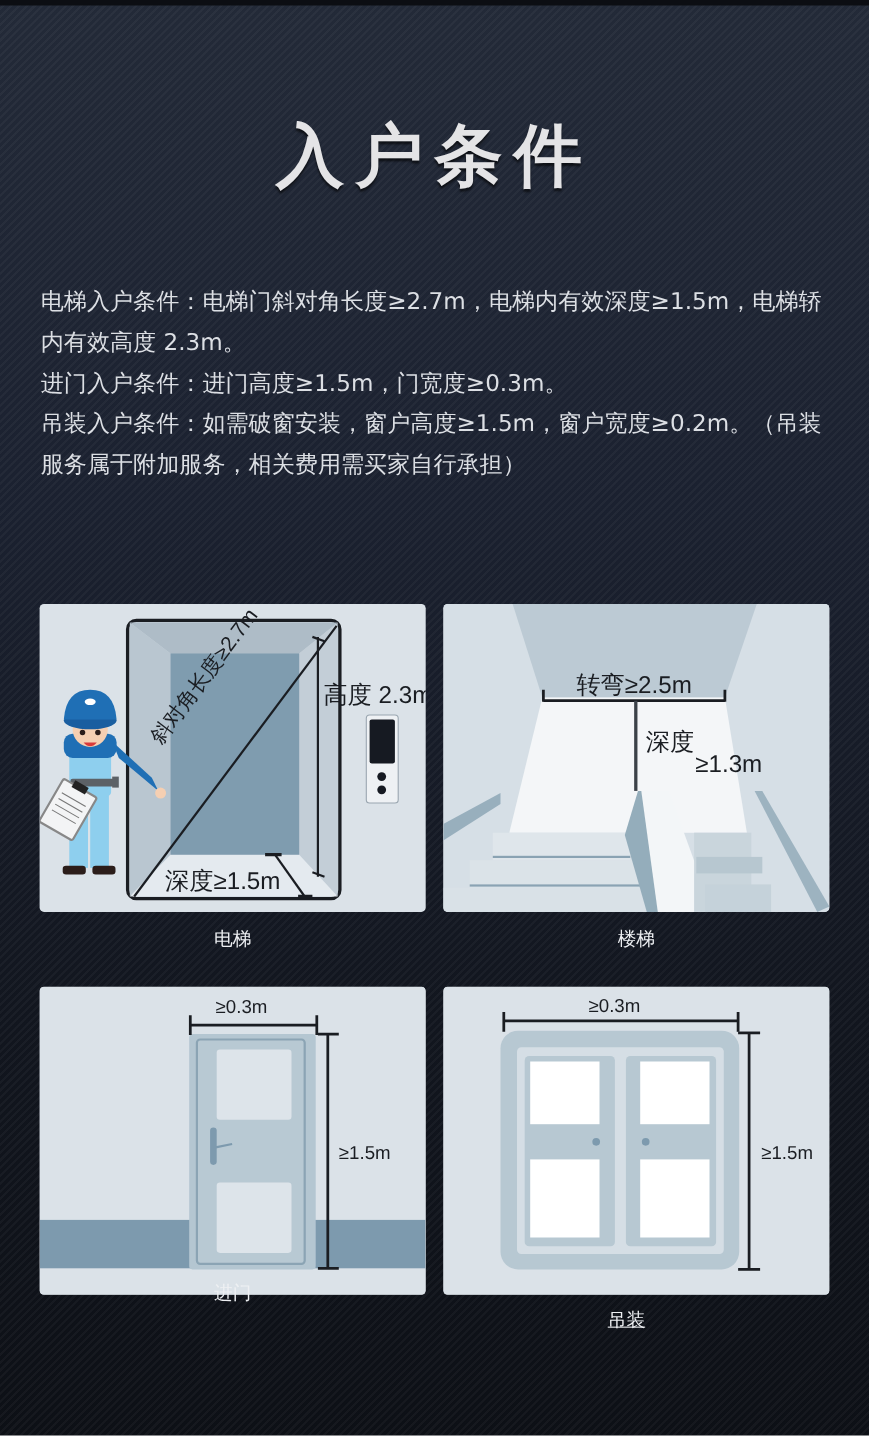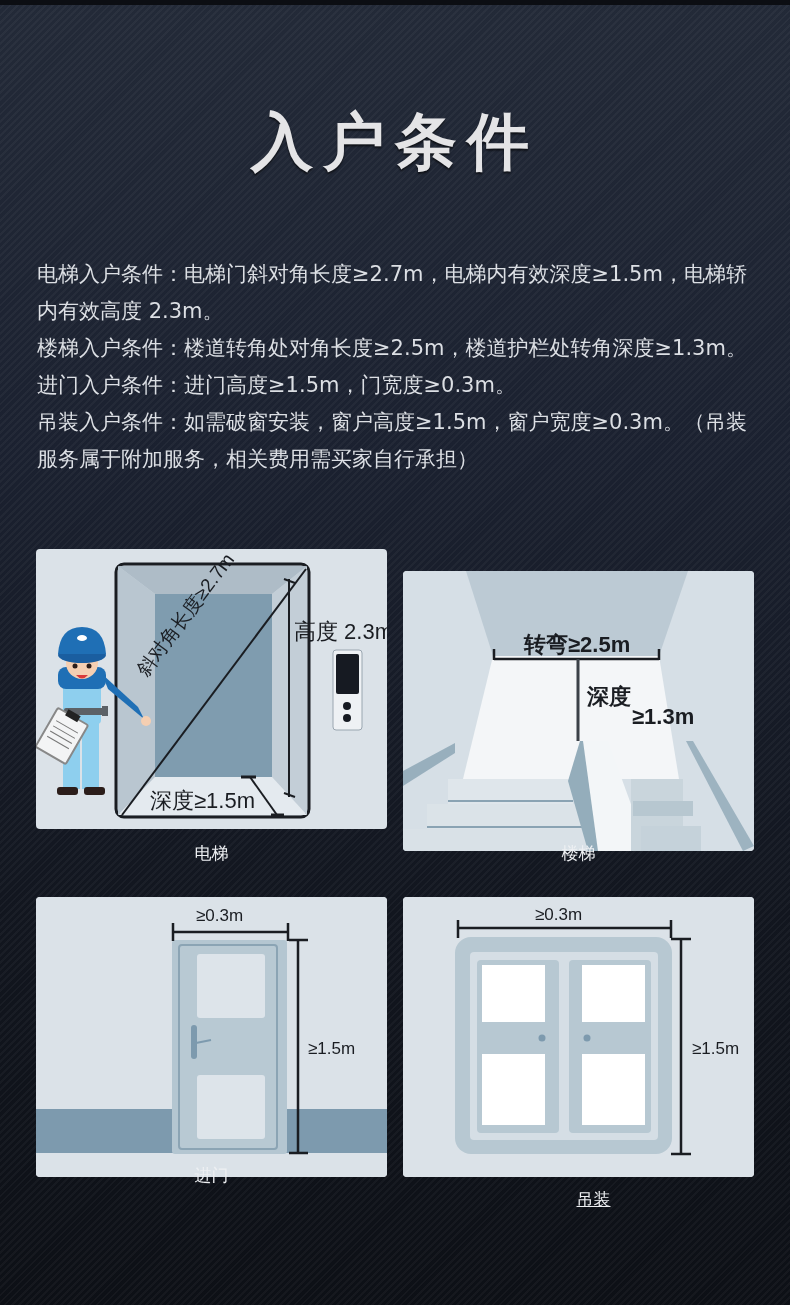--- a/index.html
+++ b/index.html
@@ -21,23 +21,22 @@
 </style>
 </head>
 <body>
 
 <div class="topbar"></div>
 
 <h1 class="title" style="margin:0;">入户条件</h1>
 
 <div class="desc">
   <p>电梯入户条件：电梯门斜对角长度≥2.7m，电梯内有效深度≥1.5m，电梯轿内有效高度 2.3m。</p>
-  <p>楼梯入户条件：楼道转角处对角长度≥2.5m，楼道护栏处转角深度≥1.3m。</p>
   <p>进门入户条件：进门高度≥1.5m，门宽度≥0.3m。</p>
-  <p>吊装入户条件：如需破窗安装，窗户高度≥1.5m，窗户宽度≥0.3m。（吊装服务属于附加服务，相关费用需买家自行承担）</p>
+  <p>吊装入户条件：如需破窗安装，窗户高度≥1.5m，窗户宽度≥0.2m。（吊装服务属于附加服务，相关费用需买家自行承担）</p>
 </div>
 
 <div class="card" style="left:36px;top:549px;">
   <svg width="351" height="280">
     <rect x="80" y="15" width="193" height="253" rx="8" fill="#c7d1d9" stroke="#1a1d22" stroke-width="3"></rect>
     <polygon points="82,17 271,17 236,45 119,45" fill="#aebcc7"></polygon>
     <polygon points="82,17 119,45 119,228 82,266" fill="#b9c6d0"></polygon>
     <polygon points="271,17 236,45 236,228 271,266" fill="#c3ced7"></polygon>
     <polygon points="119,228 236,228 271,266 82,266" fill="#e4eaef"></polygon>
     <rect x="119" y="45" width="117" height="183" fill="#7f9caf"></rect>
@@ -83,21 +82,21 @@
         <line x1="11" y1="192" x2="36" y2="192" stroke="#777"></line>
       </g>
     </g>
   </svg>
   <span class="lbl" style="left:95px;top:117px;transform:rotate(-53deg);transform-origin:left top;font-size:19px;">斜对角长度≥2.7m</span>
   <span class="lbl" style="left:258px;top:68px;">高度 2.3m</span>
   <span class="lbl" style="left:114px;top:237px;">深度≥1.5m</span>
 </div>
 <div class="caption" style="left:36px;top:842px;">电梯</div>
 
-<div class="card" style="left:403px;top:571px;font-weight:bold;">
+<div class="card" style="left:403px;top:549px;">
   <svg width="351" height="280">
     <rect x="0" y="0" width="351" height="280" fill="#d6dfe6"></rect>
     <polygon points="63,0 285,0 256,85 90,85" fill="#bccad4"></polygon>
     <polygon points="90,85 256,85 276,208 60,208" fill="#f4f6f8"></polygon>
     <polygon points="0,200 52,172 52,182 0,215" fill="#98afbd"></polygon>
     <rect x="45" y="208" width="125" height="25" fill="#dfe6eb"></rect>
     <rect x="45" y="229" width="125" height="2" fill="#8aa3b3"></rect>
     <rect x="24" y="233" width="160" height="25" fill="#dbe3e8"></rect>
     <rect x="24" y="255" width="160" height="2" fill="#8aa3b3"></rect>
     <rect x="0" y="258" width="190" height="22" fill="#d9e1e7"></rect>
@@ -156,13 +155,13 @@
     <line x1="55" y1="31" x2="268" y2="31" stroke="#1a1d22" stroke-width="2.5"></line>
     <line x1="55" y1="23" x2="55" y2="41" stroke="#1a1d22" stroke-width="2.5"></line>
     <line x1="268" y1="23" x2="268" y2="41" stroke="#1a1d22" stroke-width="2.5"></line>
     <line x1="278" y1="42" x2="278" y2="257" stroke="#1a1d22" stroke-width="2.5"></line>
     <line x1="268" y1="42" x2="288" y2="42" stroke="#1a1d22" stroke-width="2.5"></line>
     <line x1="268" y1="257" x2="288" y2="257" stroke="#1a1d22" stroke-width="2.5"></line>
   </svg>
   <span class="lbl" style="left:132px;top:8px;font-size:17px;">≥0.3m</span>
   <span class="lbl" style="left:289px;top:142px;font-size:17px;">≥1.5m</span>
 </div>
-<div class="caption" style="left:418px;top:1188px;text-decoration:underline;">吊装</div>
+<div class="caption" style="left:394px;top:1188px;text-decoration:underline;">吊装</div>
 
 </body></html>

